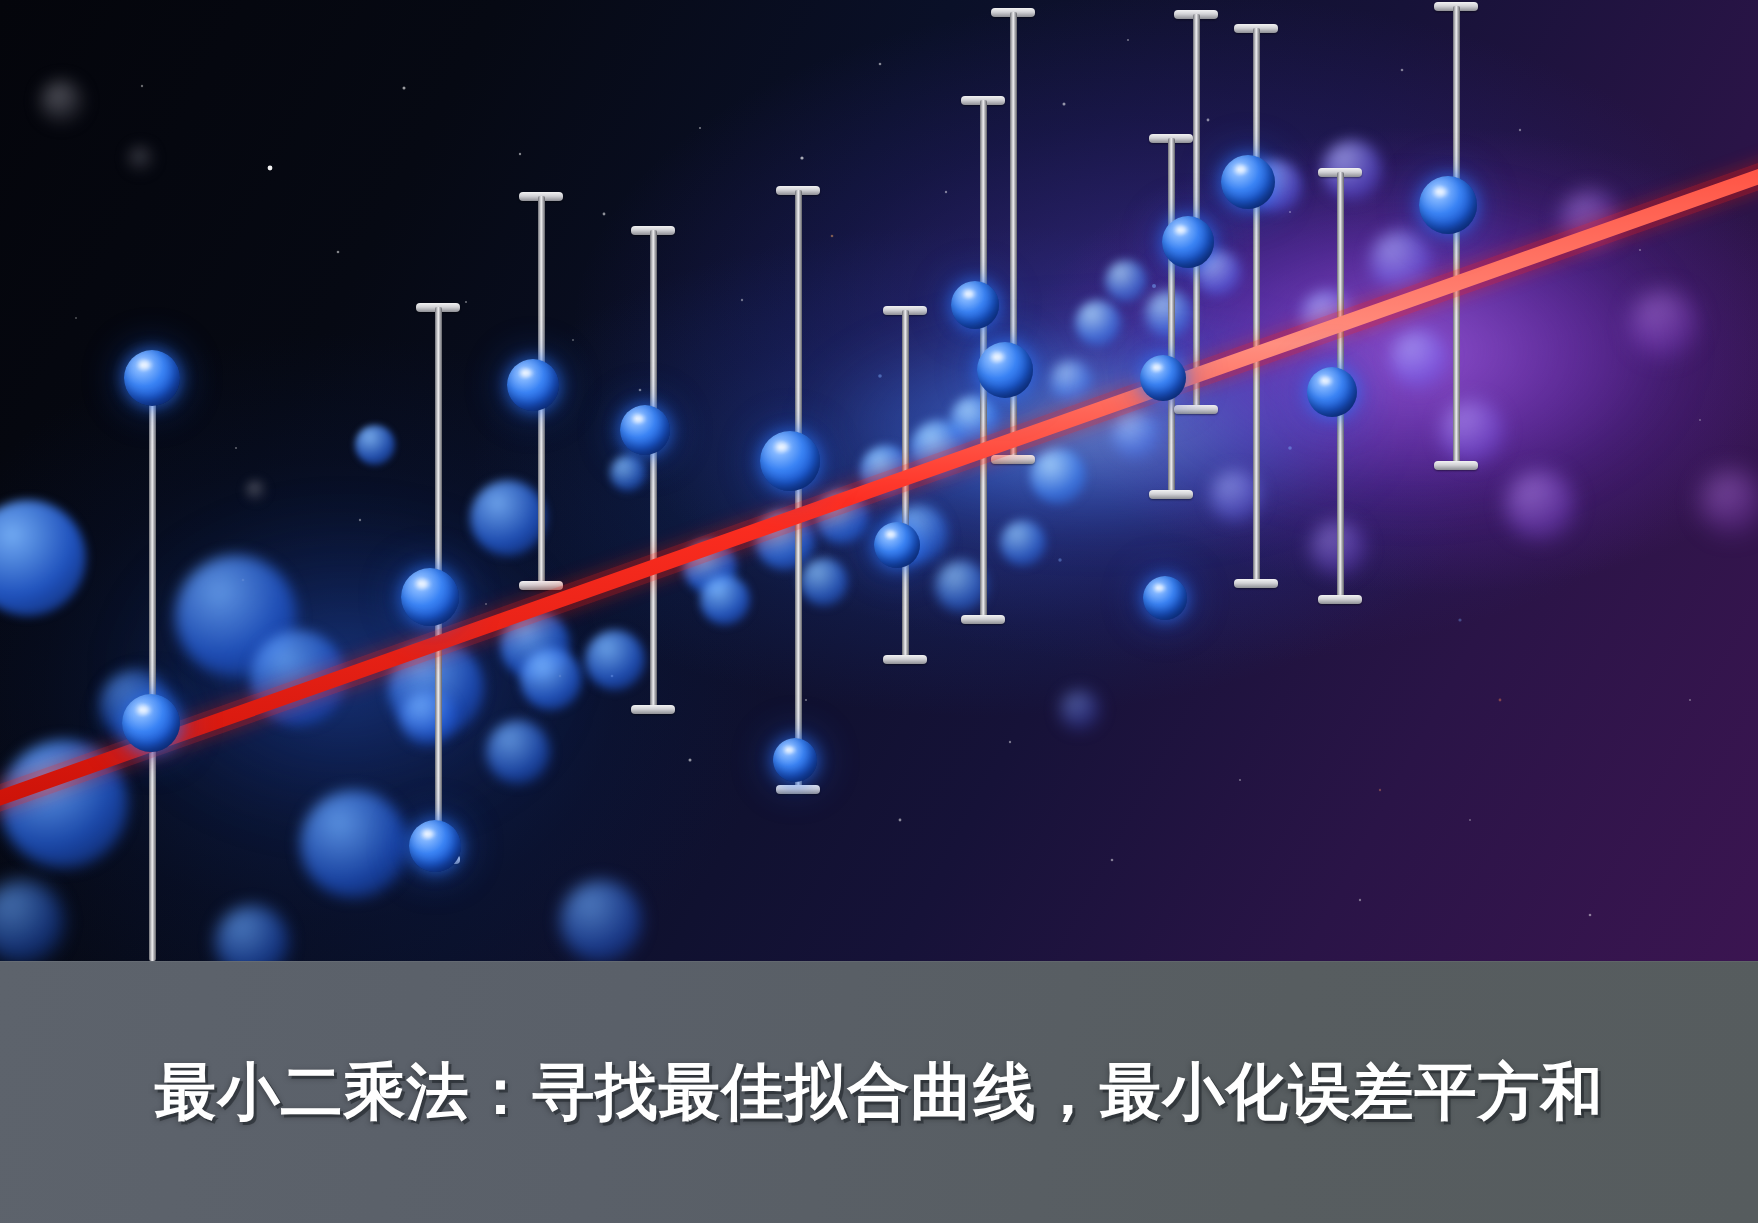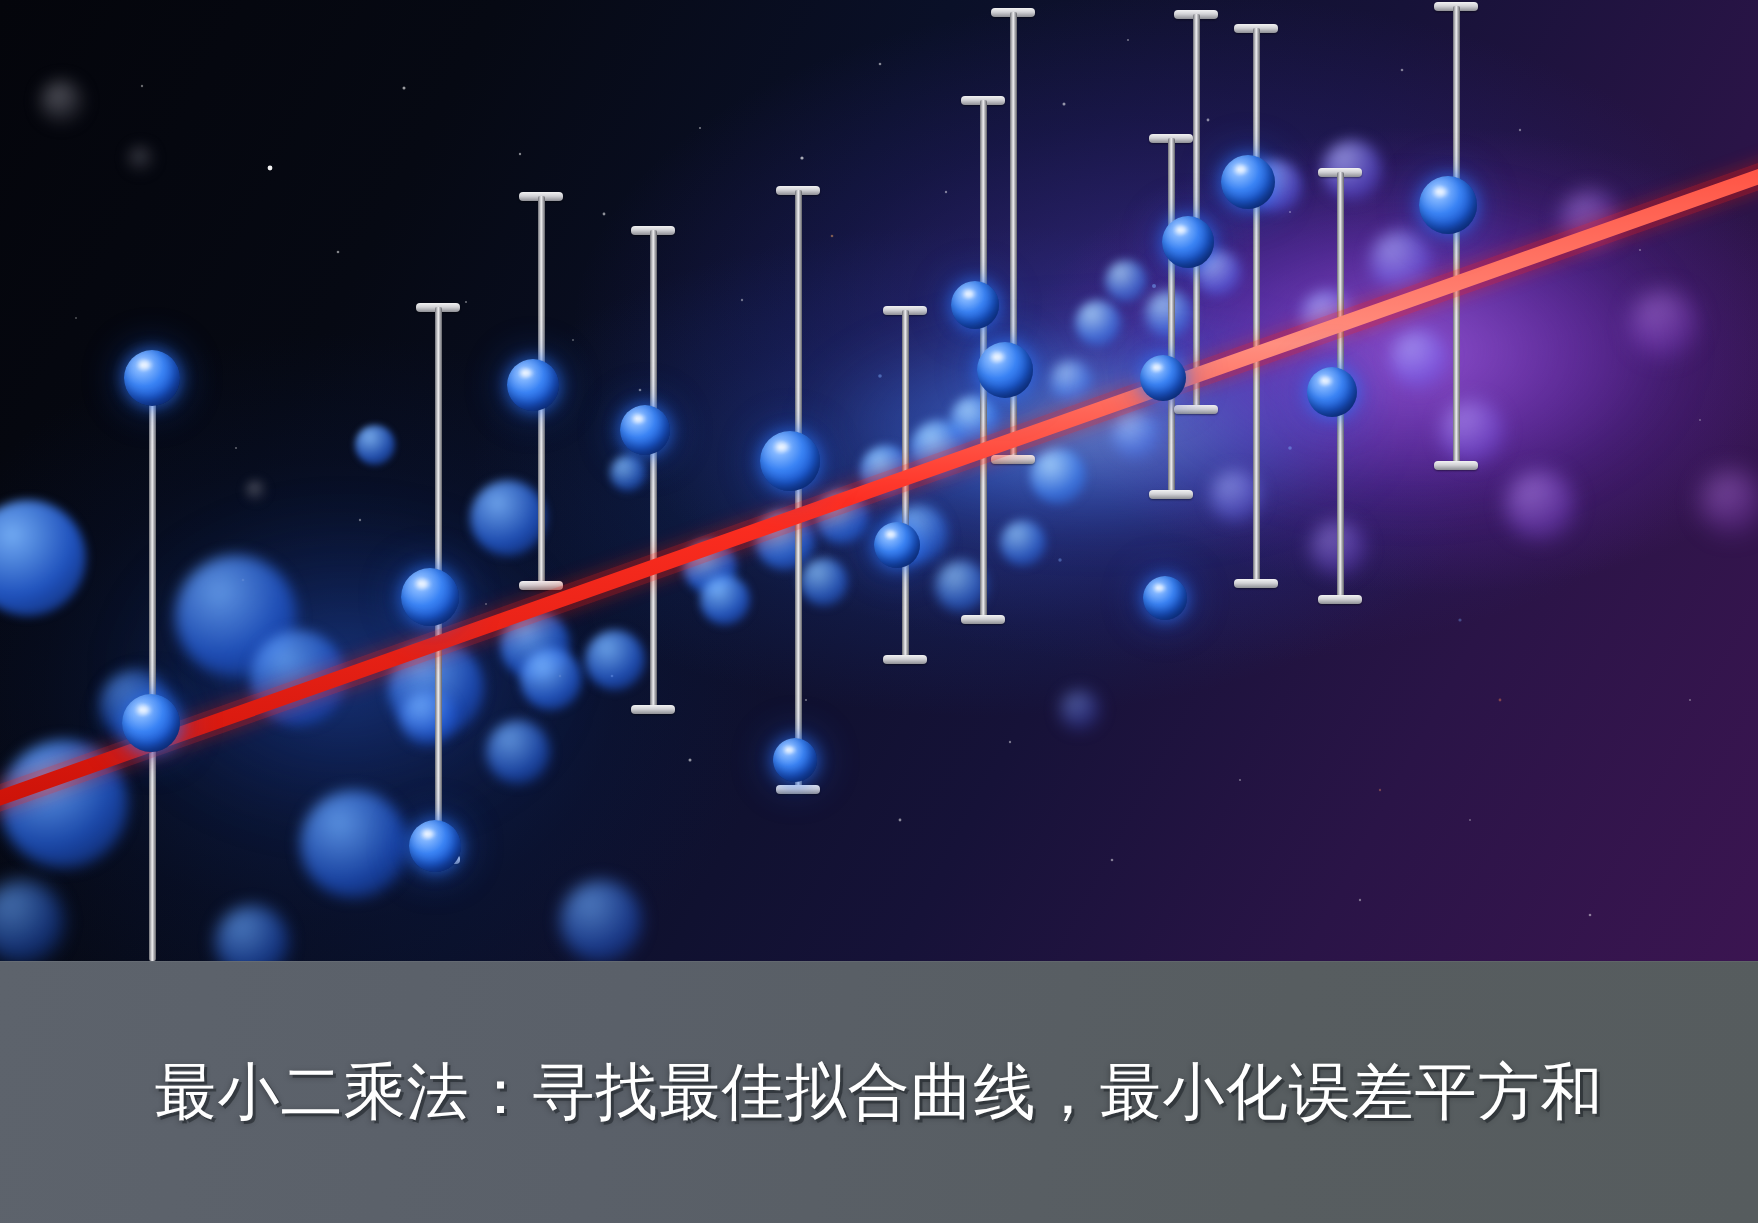--- a/index.html
+++ b/index.html
@@ -123,21 +123,21 @@
     height: 262px;
     display: flex;
     align-items: center;
     justify-content: center;
     background: linear-gradient(100deg, #5d636c 0%, #5a6069 35%, #575d60 72%, #565c5e 100%);
     box-shadow: inset 0 1px 0 rgba(255,255,255,0.06);
   }
   #caption-text {
     color: #ffffff;
     font-size: 62px;
-    font-weight: normal;
+    font-weight: bold;
     letter-spacing: 1px;
     white-space: nowrap;
     text-shadow:
       3px 3px 0 rgba(30,34,40,0.55),
       0 2px 6px rgba(0,0,0,0.35);
   }
 </style>
 </head>
 <body>
 

